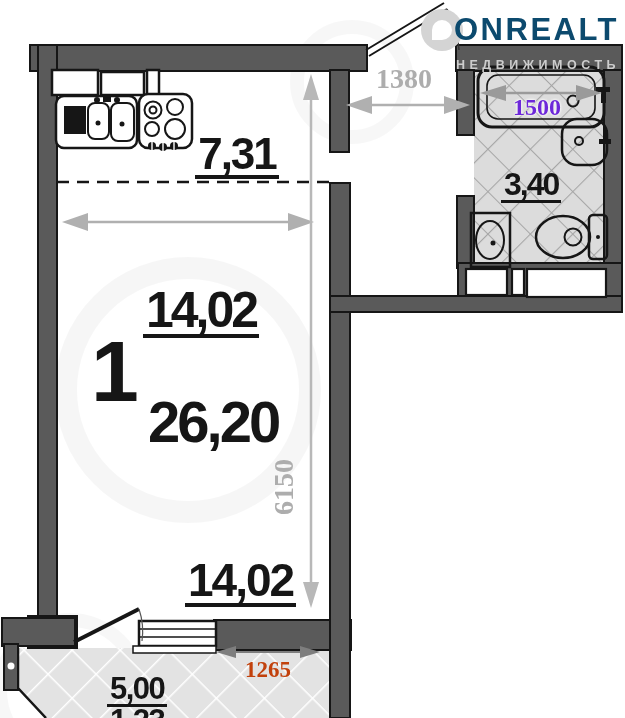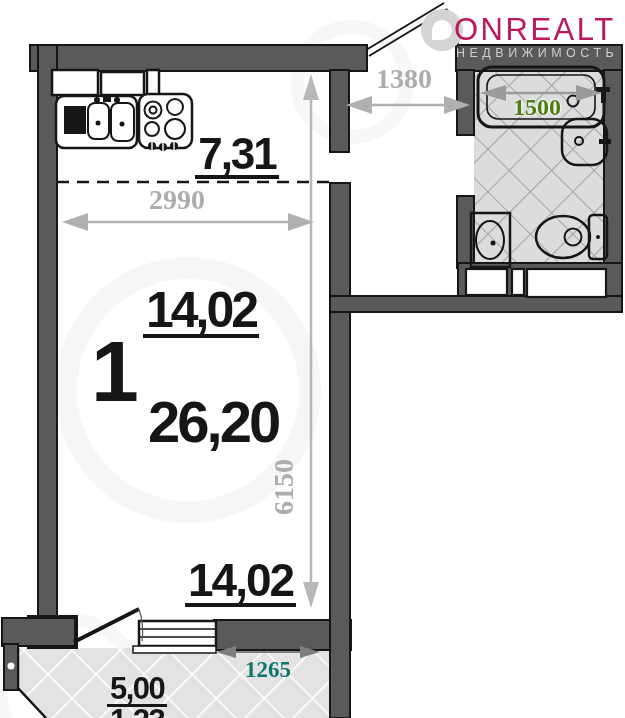--- a/index.html
+++ b/index.html
@@ -5,26 +5,26 @@
   html,body{margin:0;padding:0;background:#fff;}
   #plan{position:relative;width:625px;height:718px;background:#ffffff;overflow:hidden;
         font-family:"Liberation Sans",sans-serif;}
   #plan svg{position:absolute;left:0;top:0;}
   .lbl{position:absolute;color:#161616;font-weight:bold;text-align:center;line-height:0.82;
        letter-spacing:-2px;white-space:nowrap;}
   .lbl .u{display:inline-block;border-bottom:4px solid #161616;padding:0 3px 3px 3px;}
   .lbl .nu{display:inline-block;padding:0 3px 3px 3px;}
   .dim{position:absolute;font-family:"Liberation Serif",serif;font-weight:bold;color:#adadad;
        text-align:center;line-height:1;white-space:nowrap;}
-  .dim.mid{color:#4d7c0f;text-shadow:0 0 3px #fff,0 0 3px #fff;}
-  .dim.dark{color:#0f766e;}
+  .dim.mid{color:#6d28d9;text-shadow:0 0 3px #fff,0 0 3px #fff;}
+  .dim.dark{color:#c2410c;}
   .rot{transform:rotate(-90deg);transform-origin:center center;}
-  #brand{position:absolute;left:454px;top:14px;font-size:31px;font-weight:normal;
-         letter-spacing:2.5px;color:#be185d;line-height:1;}
-  #tagline{position:absolute;left:456px;top:47px;font-size:12.5px;font-weight:normal;
+  #brand{position:absolute;left:454px;top:14px;font-size:31px;font-weight:bold;
+         letter-spacing:2.5px;color:#0c4a6e;line-height:1;}
+  #tagline{position:absolute;left:456px;top:59px;font-size:12.5px;font-weight:bold;
            letter-spacing:4.5px;color:#cdcdcd;line-height:1;}
   #logo-circle{position:absolute;left:421px;top:9px;width:42px;height:42px;border-radius:50%;
                background:#d4d4d4;}
   #logo-circle:before{content:"";position:absolute;left:11px;top:11px;width:20px;height:20px;
                border-radius:50% 50% 50% 0;background:#fff;}
 </style>
 </head>
 <body>
 
 <div id="plan">
@@ -180,27 +180,27 @@
   </g>
   <g fill="#7e7e7e">
     <path d="M234,652 H302" stroke="#7e7e7e" stroke-width="2"></path>
     <polygon points="216,652 236,646 236,658"></polygon>
         <polygon points="320,652 300,646 300,658"></polygon>
   </g>
 </svg>
 
 <div class="lbl" style="left:185px;top:136px;width:104px;font-size:44px"><span class="u">7,31</span></div>
 
-<div class="dim" style="left:137px;top:186px;width:80px;font-size:28px">2990</div>
 
 <div class="dim" style="left:360px;top:65px;width:88px;font-size:28px">1380</div>
 
 
 <div class="dim mid" style="left:507px;top:95px;width:60px;font-size:24px">1500</div>
 
+<div class="lbl" style="left:501px;top:171px;width:60px;font-size:32px;letter-spacing:-2px"><span class="u" style="border-bottom-width:3px">3,40</span></div>
 
 <div class="lbl" style="left:88px;top:336px;width:48px;font-size:86px;letter-spacing:0"><span class="nu">1</span></div>
 
 <div class="lbl" style="left:143px;top:290px;width:112px;font-size:50px;letter-spacing:-3px"><span class="u">14,02</span></div>
 
 
 <div class="lbl" style="left:145px;top:398px;width:112px;font-size:58px;letter-spacing:-3px"><span class="nu">26,20</span></div>
 
 <div class="dim rot" style="left:224px;top:473px;width:120px;font-size:28px">6150</div>
 

